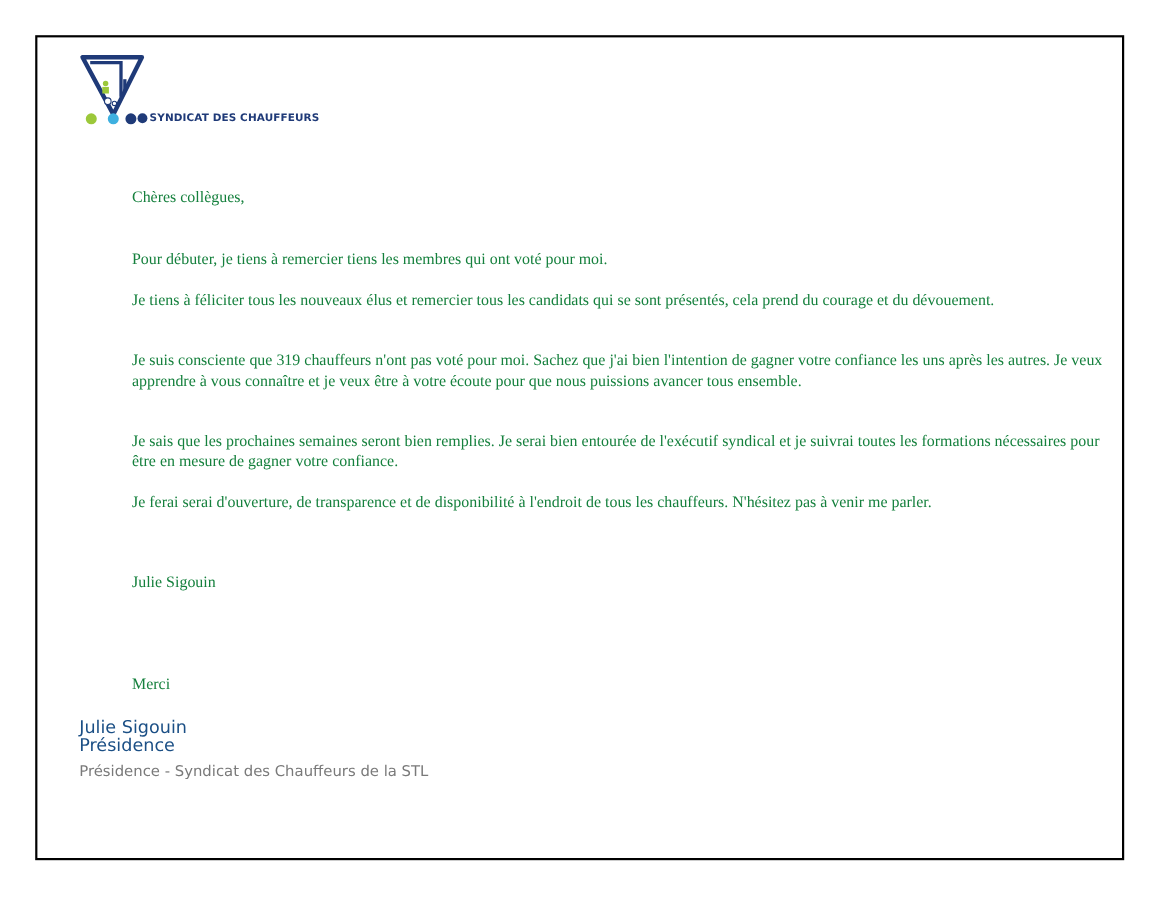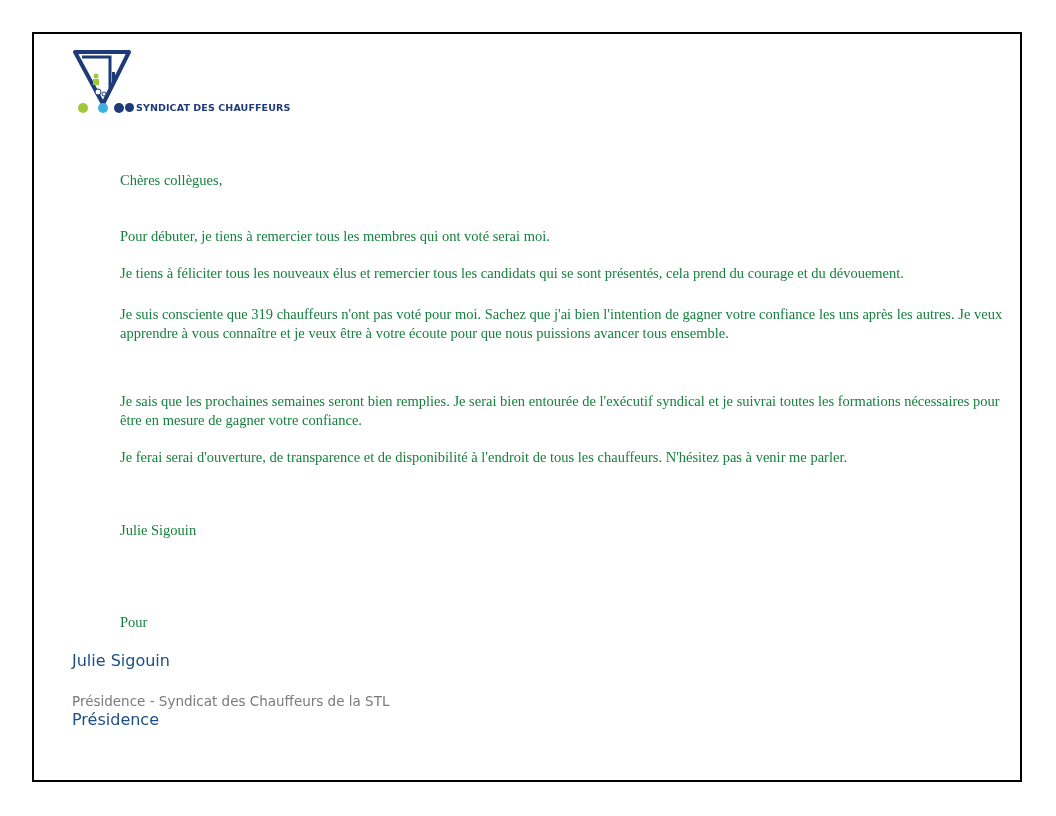--- a/index.html
+++ b/index.html
@@ -51,24 +51,24 @@
   </svg>
   <span class="dot" style="left:6px;background:#9cc83a"></span>
   <span class="dot" style="left:26px;background:#3eb0e0"></span>
   <span class="dot" style="left:42px;background:#1f3a78"></span>
   <span class="dot" style="left:53px;background:#1f3a78;width:9px;height:9px"></span>
   <span class="logo-sub" style="left:64px">SYNDICAT DES CHAUFFEURS</span>
 </div>
 
 <div class="body-text" style="top:171px">Chères collègues,</div>
 
-<div class="body-text" style="top:227px">Pour débuter, je tiens à remercier tous les membres qui ont voté serai moi.</div>
+<div class="body-text" style="top:227px">Pour débuter, je tiens à remercier tiens les membres qui ont voté pour moi.</div>
 <div class="body-text" style="top:264px;width:890px">Je tiens à féliciter tous les nouveaux élus et remercier tous les candidats qui se sont présentés, cela prend du courage et du dévouement.</div>
-<div class="body-text" style="top:305px;width:920px">Je suis consciente que 319 chauffeurs n'ont pas voté pour moi. Sachez que j'ai bien l'intention de gagner votre confiance les uns après les autres. Je veux apprendre à vous connaître et je veux être à votre écoute pour que nous puissions avancer tous ensemble.</div>
+<div class="body-text" style="top:319px;width:920px">Je suis consciente que 319 chauffeurs n'ont pas voté pour moi. Sachez que j'ai bien l'intention de gagner votre confiance les uns après les autres. Je veux apprendre à vous connaître et je veux être à votre écoute pour que nous puissions avancer tous ensemble.</div>
 <div class="body-text" style="top:392px;width:900px">Je sais que les prochaines semaines seront bien remplies. Je serai bien entourée de l'exécutif syndical et je suivrai toutes les formations nécessaires pour être en mesure de gagner votre confiance.</div>
 <div class="body-text" style="top:448px">Je ferai serai d'ouverture, de transparence et de disponibilité à l'endroit de tous les chauffeurs. N'hésitez pas à venir me parler.</div>
 
 <div class="body-text" style="top:521px">Julie Sigouin</div>
-<div class="body-text" style="top:613px">Pour</div>
+<div class="body-text" style="top:613px">Merci</div>
 
 <div class="sig-name" style="top:651px">Julie Sigouin</div>
-<div class="sig-title" style="top:710px">Présidence</div>
+<div class="sig-title" style="top:668px">Présidence</div>
 <div class="sig-org" style="top:693px">Présidence - Syndicat des Chauffeurs de la STL</div>
 
 </body></html>

